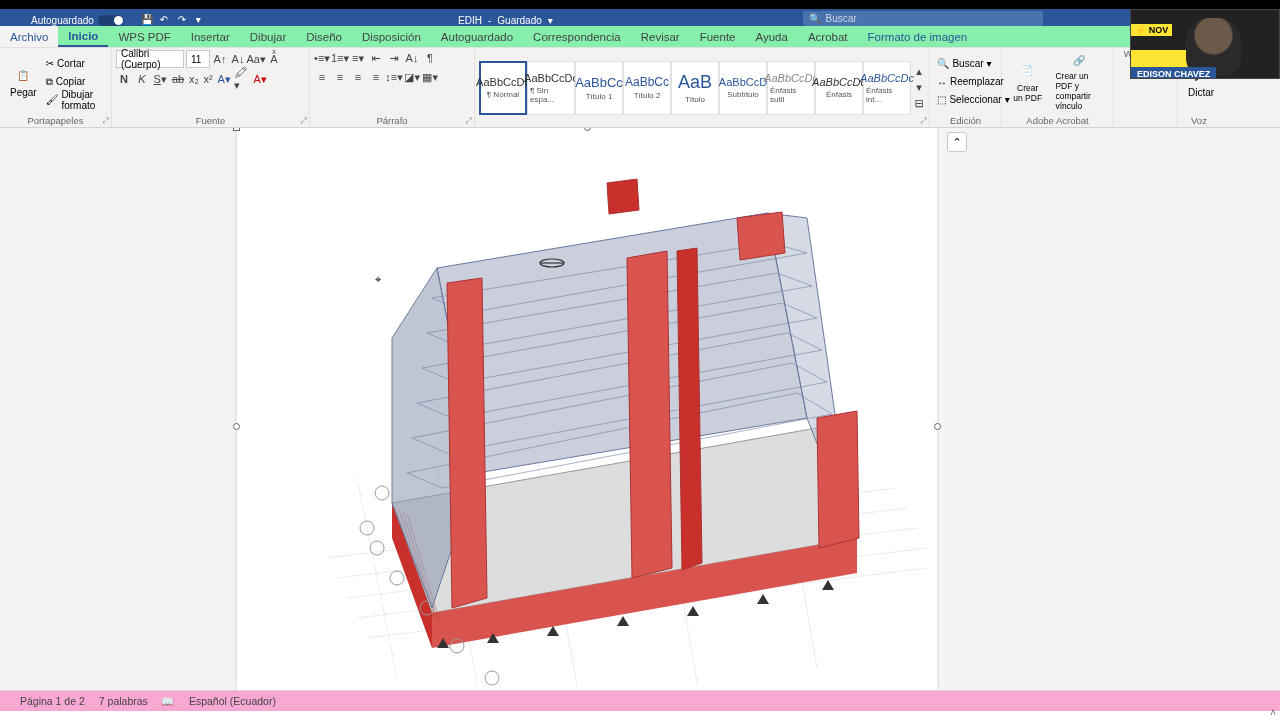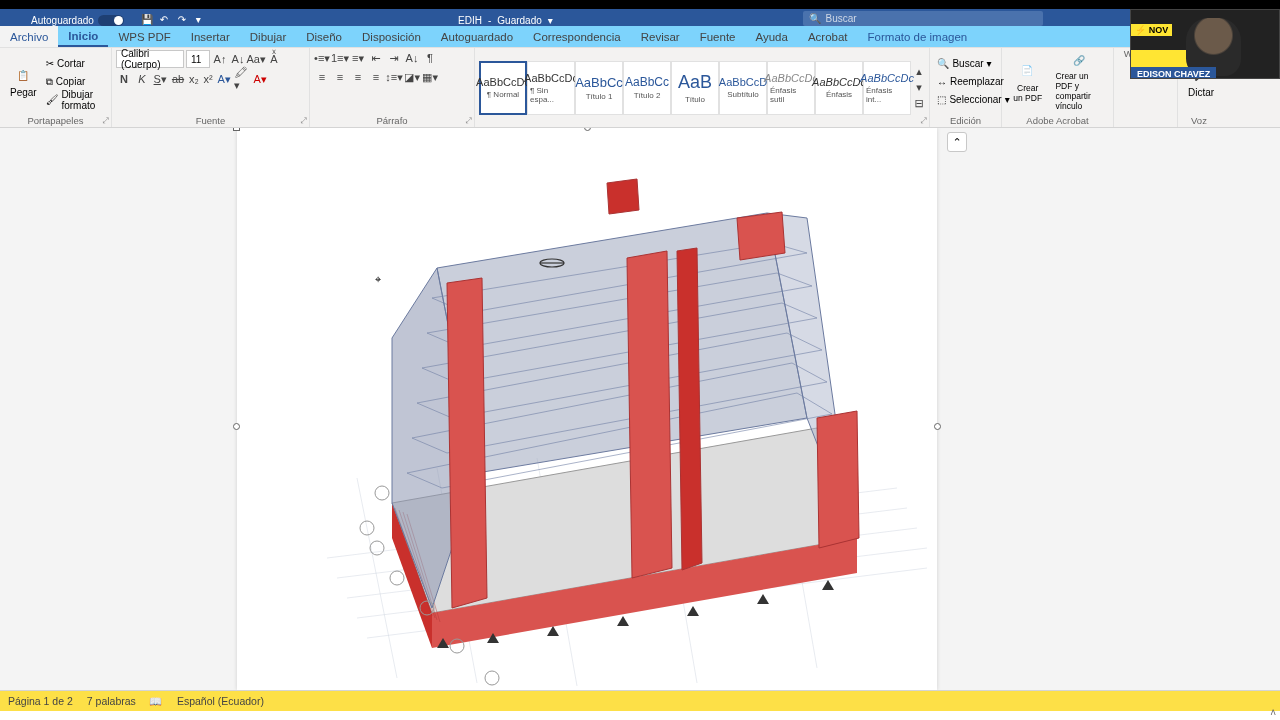--- a/index.html
+++ b/index.html
@@ -10,21 +10,21 @@
 .titlebar { background: #2b579a; height: 17px; display: flex; align-items: flex-end; color: #fff; font-size: 10px; padding-left: 23px; }
 .titlebar .autosave { padding: 0 8px; display: flex; align-items: center; gap: 4px; }
 .toggle { width: 26px; height: 11px; background: #1e3f73; border-radius: 6px; position: relative; }
 .toggle::after { content: ""; position: absolute; right: 1px; top: 1px; width: 9px; height: 9px; border-radius: 50%; background: #fff; }
 .qat { display: flex; gap: 6px; margin-left: 10px; }
 .qat span { width: 12px; height: 12px; display: inline-block; }
 .doc-name { flex: 1; text-align: center; display: flex; gap: 6px; justify-content: center; }
 .searchbox { background: #4a72ad; width: 240px; height: 15px; border-radius: 2px; display: flex; align-items: center; padding: 0 6px; gap: 4px; font-size: 10px; color: #cfd8e6; margin-right: 160px; }
 .user-area { display: flex; align-items: center; gap: 8px; padding-right: 8px; }
 
-.tabs { background: #7dd3fc; height: 22px; display: flex; align-items: center; border-bottom: 1px solid #e1e1e1; font-size: 11.5px; }
+.tabs { background: #86efac; height: 22px; display: flex; align-items: center; border-bottom: 1px solid #e1e1e1; font-size: 11.5px; }
 .tab { padding: 0 10px; height: 100%; display: flex; align-items: center; color: #444; cursor: pointer; }
 .tab.file { background: #f3f3f3; color: #2b579a; font-weight: 400; }
 .tab.active { border-bottom: 2px solid #2b579a; color: #2b579a; font-weight: 600; }
 .tab.context { color: #2b579a; }
 
 .ribbon { background: #f3f2f1; height: 80px; display: flex; font-size: 10px; border-bottom: 1px solid #d4d4d4; }
 .group { border-right: 1px solid #e1e1e1; display: flex; flex-direction: column; position: relative; }
 .group-content { flex: 1; display: flex; align-items: center; padding: 2px 4px; }
 .group-label { text-align: center; font-size: 9.5px; color: #666; padding-bottom: 1px; position: relative; }
 .launcher { position: absolute; right: 2px; bottom: 1px; font-size: 8px; color: #888; }
@@ -58,21 +58,21 @@
 .handle.l { left: -4px; top: 295px; }
 .handle.r { right: -4px; top: 295px; }
 .handle.tl { left: -4px; top: -4px; border-radius: 0; }
 .layout-opts { position: absolute; right: -30px; top: 4px; width: 20px; height: 20px; background: #fff; border: 1px solid #c8c8c8; border-radius: 3px; display: flex; align-items: center; justify-content: center; font-size: 11px; }
 
 .building-img { position: absolute; left: 40px; top: 10px; width: 650px; height: 550px; }
 .building-img svg { width: 100%; height: 100%; }
 
 .cursor { position: absolute; left: 375px; top: 145px; font-size: 11px; color: #000; }
 
-.statusbar { background: #fde047; height: 21px; border-top: 1px solid #d4d4d4; display: flex; align-items: center; font-size: 10.5px; color: #444; padding: 0 8px; }
+.statusbar { background: #f9a8d4; height: 21px; border-top: 1px solid #d4d4d4; display: flex; align-items: center; font-size: 10.5px; color: #444; padding: 0 20px; }
 .statusbar .left { display: flex; gap: 14px; }
 .statusbar .right { margin-left: auto; display: flex; align-items: center; gap: 8px; }
 .view-btn { width: 16px; height: 14px; border: 1px solid #aaa; background: #fff; }
 .view-btn.active { background: #d0d0d0; }
 .zoom-slider { width: 80px; height: 2px; background: #999; position: relative; }
 .zoom-slider::after { content: ""; position: absolute; left: 50%; top: -3px; width: 3px; height: 8px; background: #666; }
 
 .webcam { position: absolute; right: 0; top: 9px; width: 150px; height: 70px; background: #222; border: 1px solid #444; overflow: hidden; }
 .webcam-face { position: absolute; left: 55px; top: 8px; width: 55px; height: 58px; background: radial-gradient(circle at 50% 30%, #6b5a4a 18px, #2a2a2a 20px); border-radius: 40% 40% 30% 30%; }
 .webcam-bg { position: absolute; left: 0; bottom: 0; width: 60px; height: 28px; background: #ffe533; }

